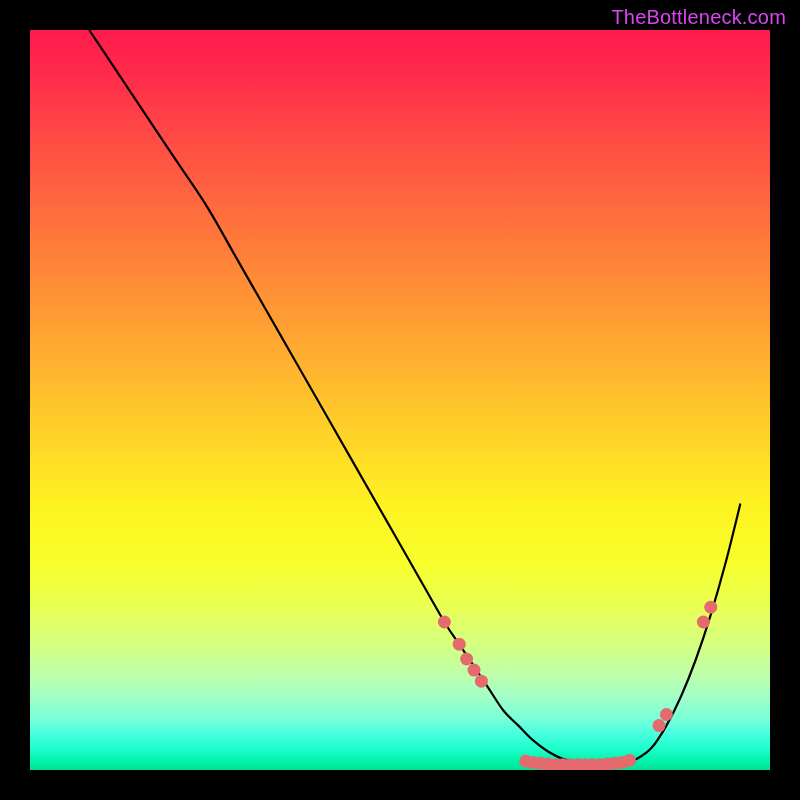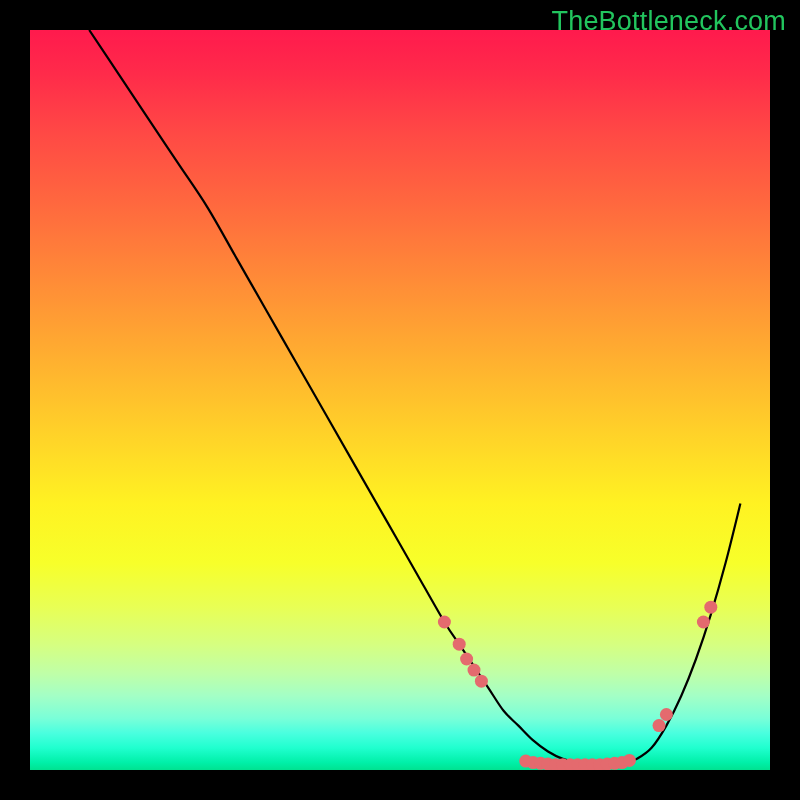--- a/index.html
+++ b/index.html
@@ -49,22 +49,22 @@
       #4affdf 95%,
       #20ffcf 97%,
       #00f0a8 99%,
       #00e290 100%
     );
   }
   .watermark {
     position: absolute;
     top: 6px;
     right: 14px;
-    color: #22c55e;
-    font-size: 27px;
+    color: #d946ef;
+    font-size: 20px;
     font-weight: 500;
     letter-spacing: 0.2px;
     z-index: 5;
   }
   svg.curve {
     position: absolute;
     inset: 0;
     width: 740px;
     height: 740px;
     z-index: 3;

